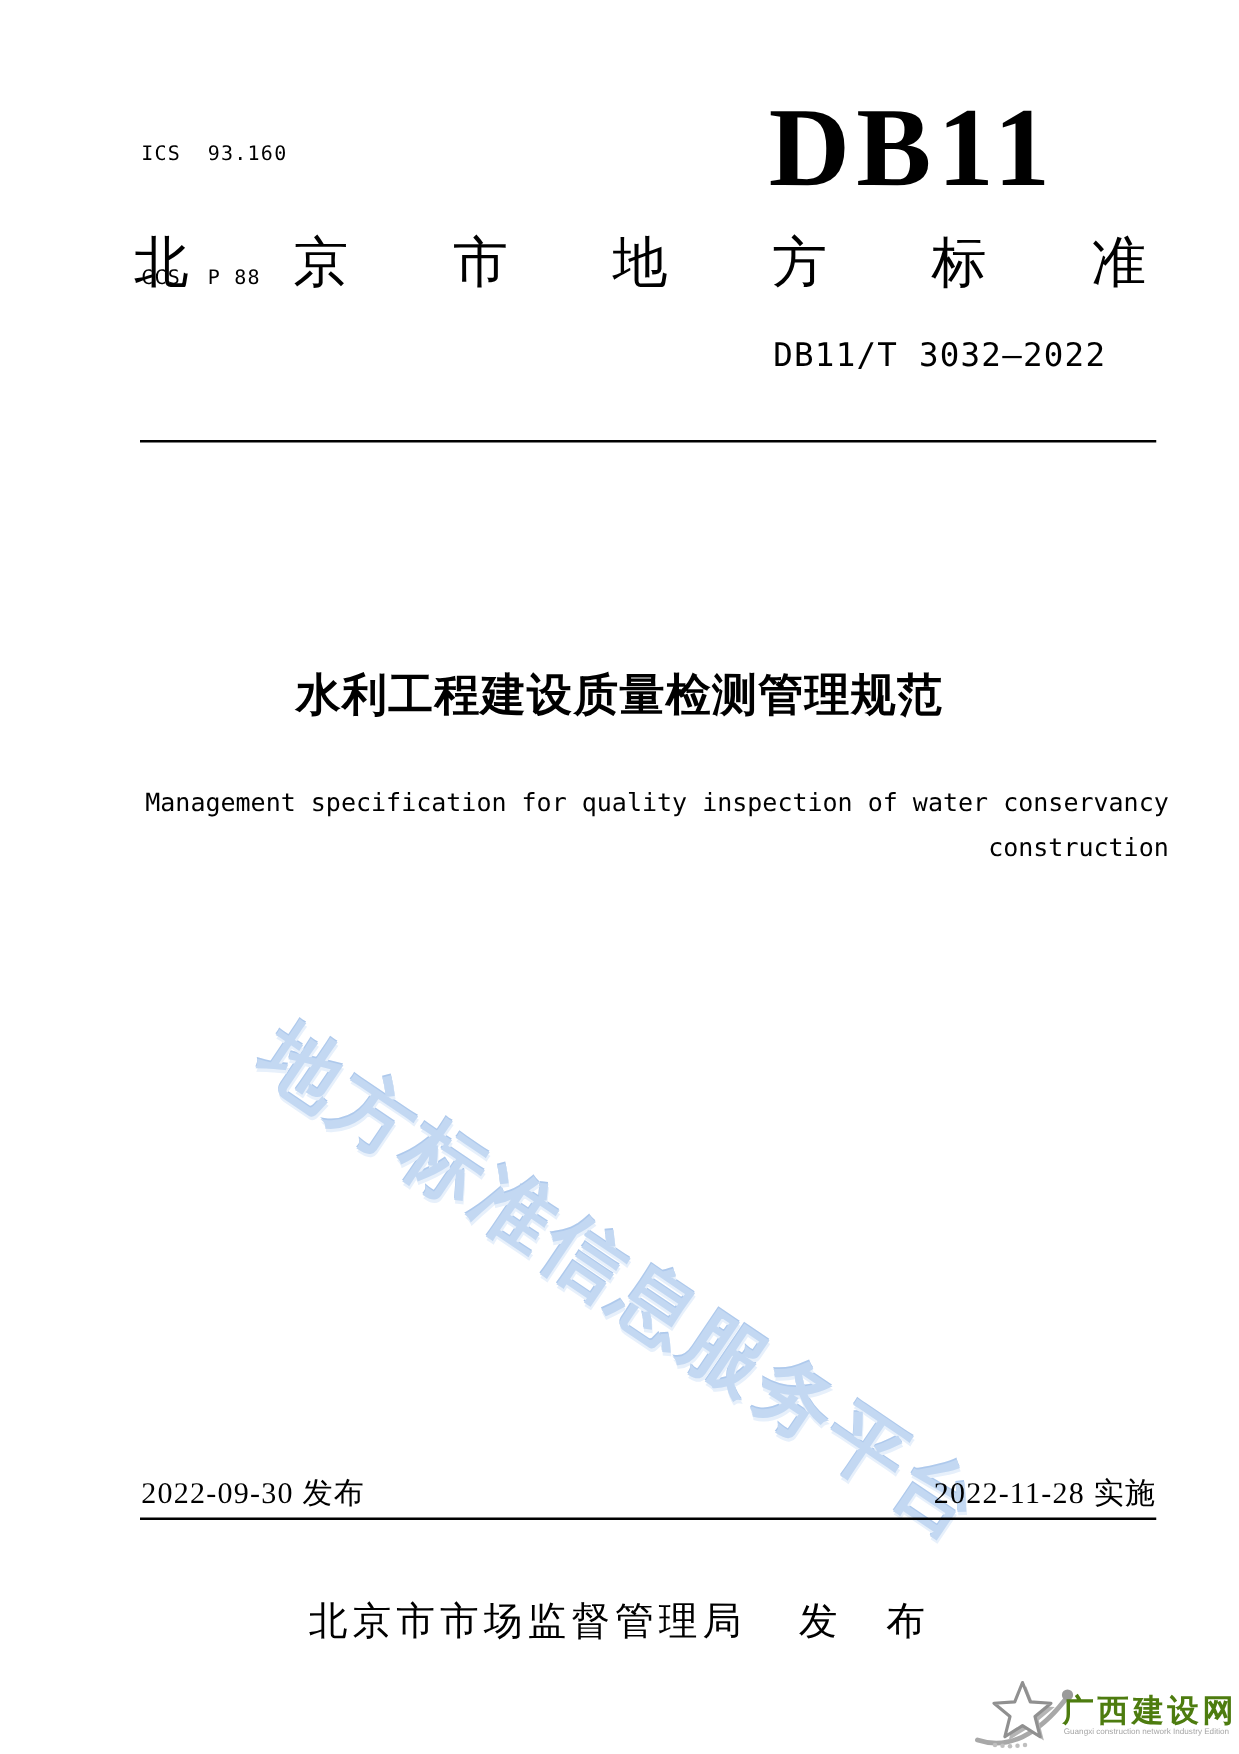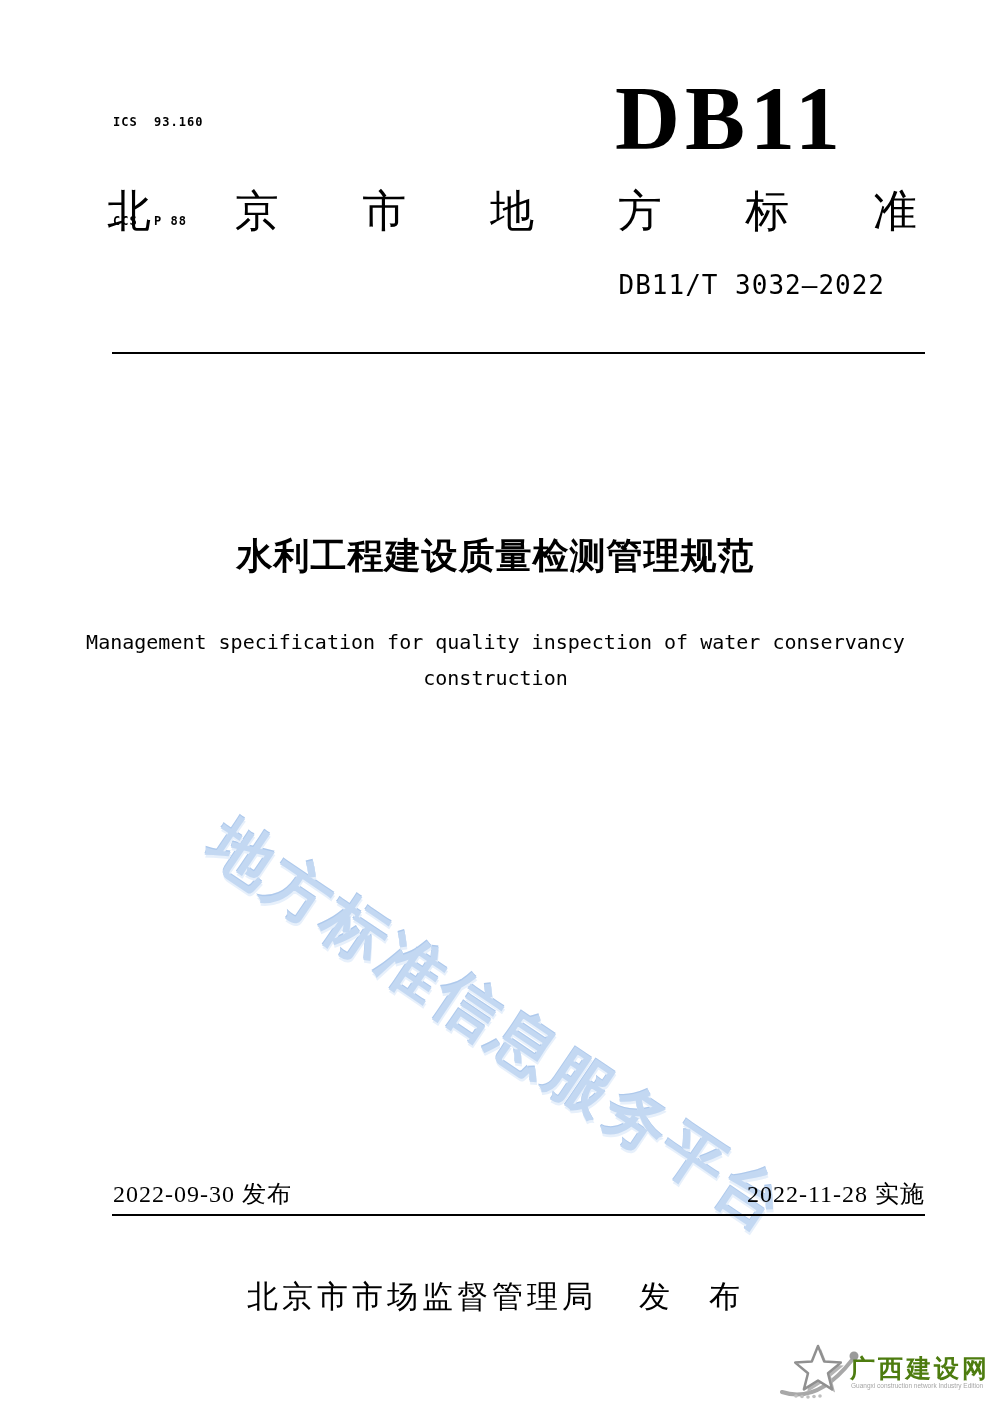--- a/index.html
+++ b/index.html
@@ -12,24 +12,24 @@
     font-family: "Liberation Sans", sans-serif;
     overflow: hidden;
   }
 
   
   .ics-block {
     position: absolute;
     left: 113px;
     top: 40px;
     font-family: "DejaVu Sans Mono", monospace;
-    font-size: 12px;
+    font-size: 16px;
     line-height: 33px;
     letter-spacing: 1px;
-    font-weight: 700;
+    font-weight: 400;
     white-space: pre;
   }
 
   
   .db11-logo {
     position: absolute;
     top: 74px;
     right: 146px;
     font-family: "Liberation Serif", serif;
     font-weight: bold;
@@ -73,21 +73,21 @@
     font-size: 36px;
     font-weight: bold;
     letter-spacing: 1px;
     white-space: nowrap;
   }
 
   .title-en {
     position: absolute;
     left: 56px;
     width: 879px;
-    text-align: center;
+    text-align: right;
     font-family: "DejaVu Sans Mono", monospace;
     font-size: 20px;
     white-space: nowrap;
   }
   .title-en.line1 { top: 630px; }
   .title-en.line2 { top: 666px; }
 
   
   .watermark {
     position: absolute;

